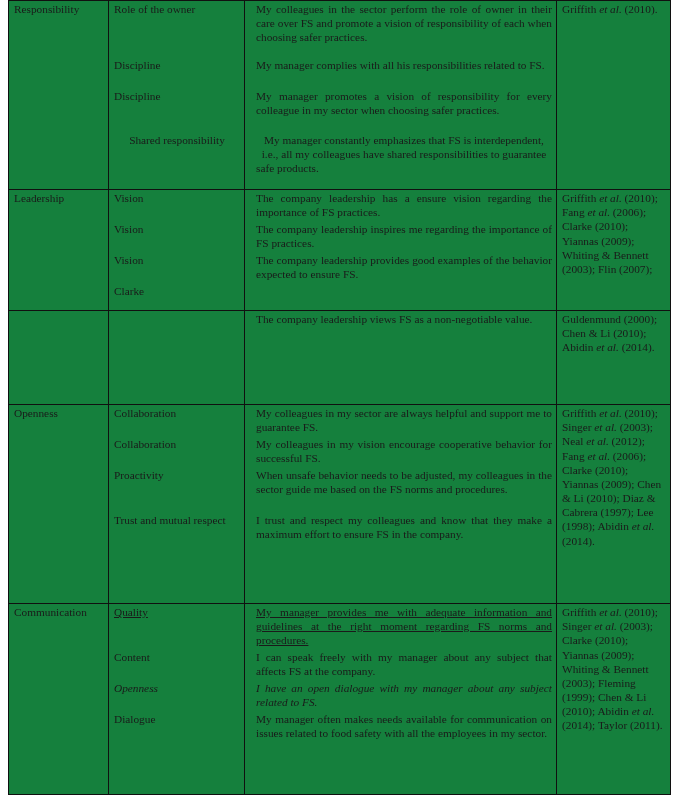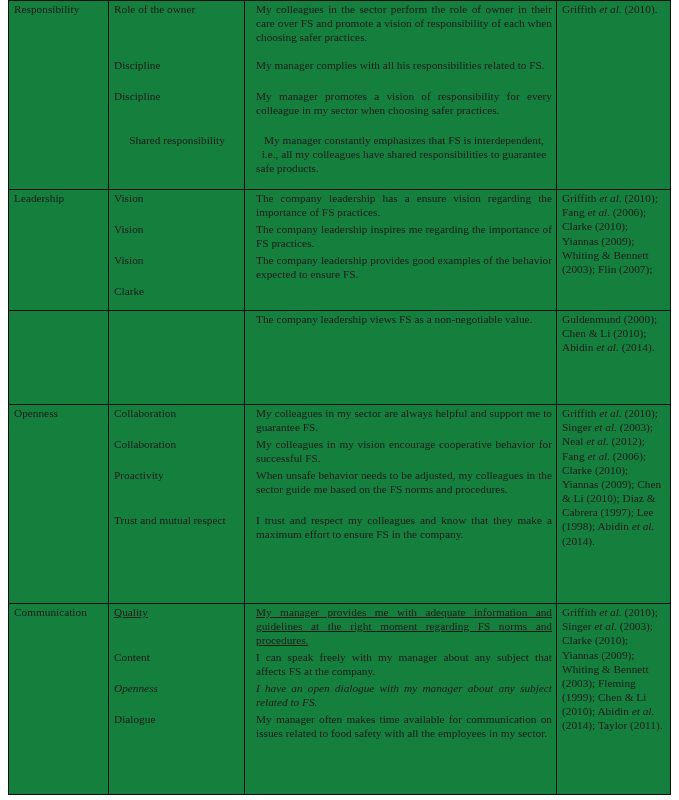--- a/index.html
+++ b/index.html
@@ -243,21 +243,21 @@
             <span class="sub-item s2">Content</span>
             <span class="sub-item s3">Openness</span>
             <span class="sub-item s4">Dialogue</span>
           </div>
         </td>
         <td>
           <div class="cell-pad stmt-list">
             <span class="stmt-item s1">My manager provides me with adequate information and guidelines at the right moment regarding FS norms and procedures.</span>
             <span class="stmt-item s2">I can speak freely with my manager about any subject that affects FS at the company.</span>
             <span class="stmt-item s3">I have an open dialogue with my manager about any subject related to FS.</span>
-            <span class="stmt-item s4">My manager often makes time available for communication on issues related to food safety with all the employees in my sector.</span>
+            <span class="stmt-item s4">My manager often makes needs available for communication on issues related to food safety with all the employees in my sector.</span>
           </div>
         </td>
         <td>
           <div class="cell-pad">
               <span class="refs">Griffith <em>et al.</em> (2010); Singer <em>et al.</em> (2003); Clarke (2010); Yiannas (2009); Whiting &amp; Bennett (2003); Fleming (1999); Chen &amp; Li (2010); Abidin <em>et al.</em> (2014); Taylor (2011).</span>
             </div>
         </td>
       </tr>
 
     </tbody>

